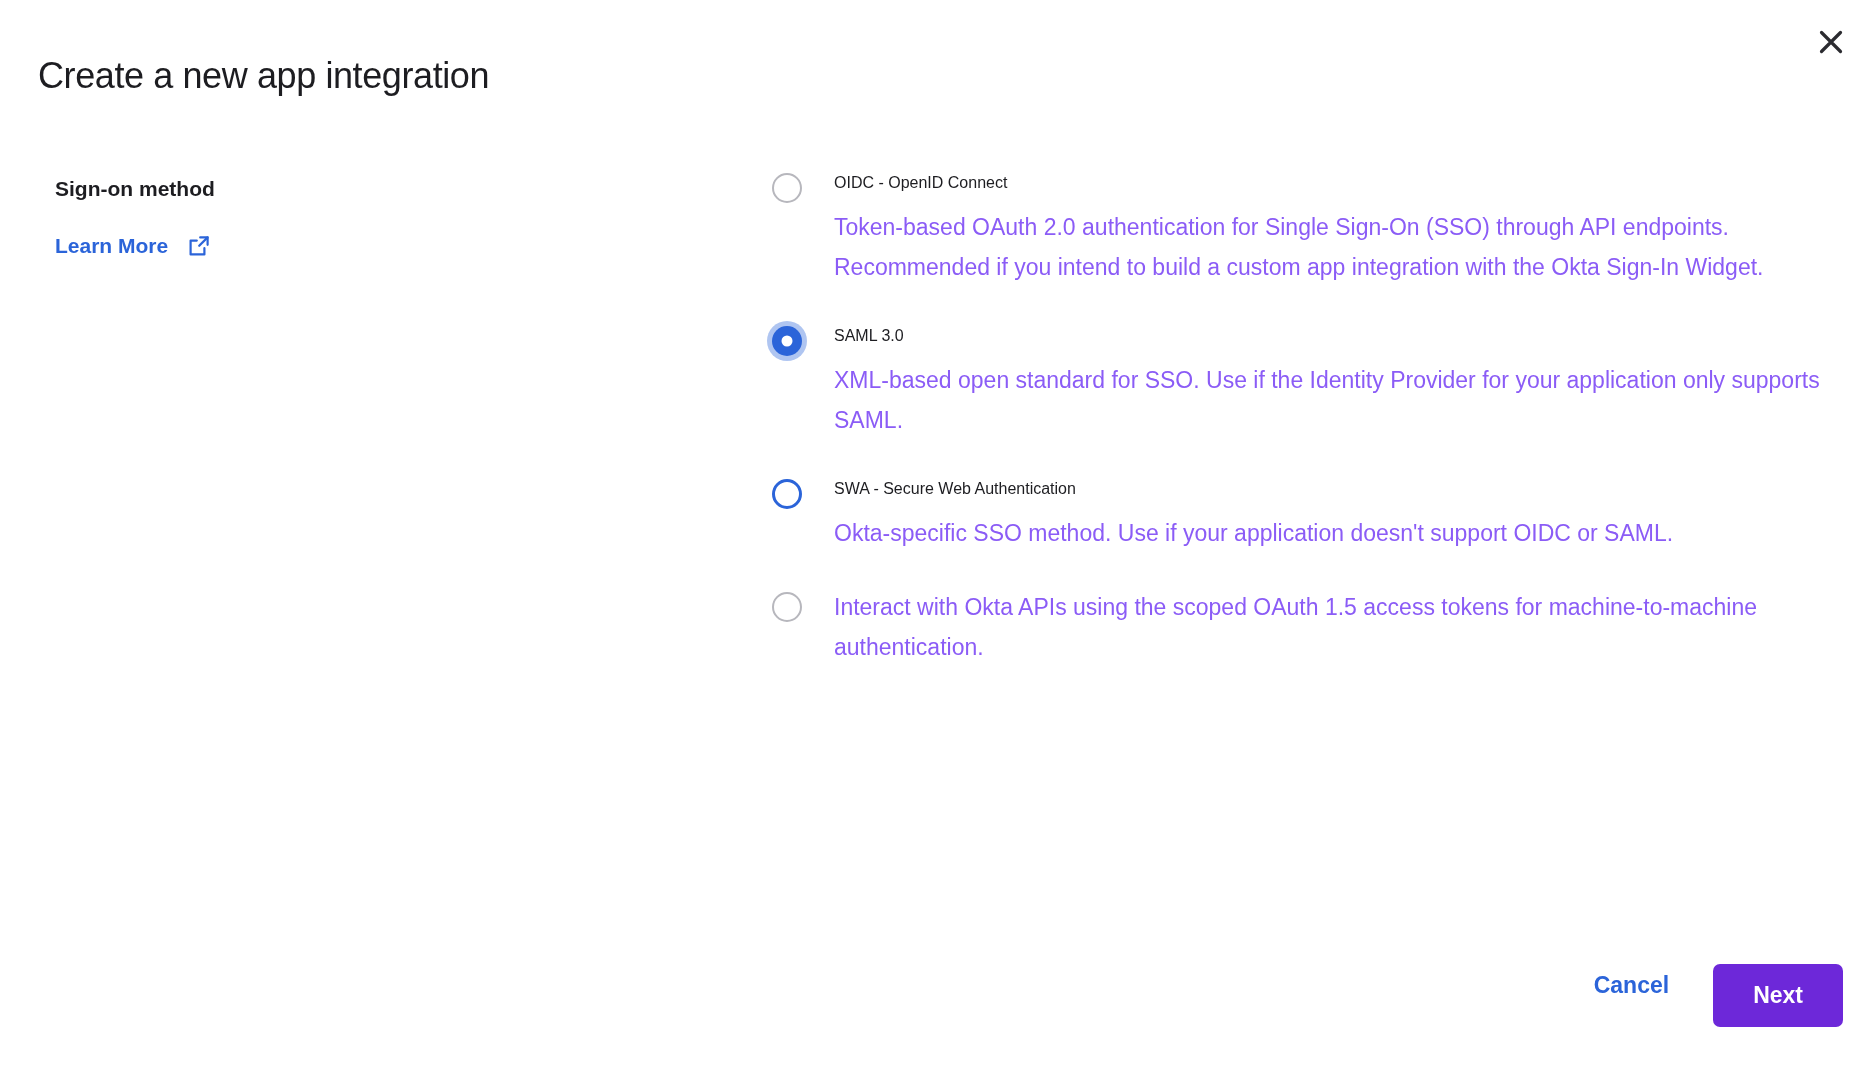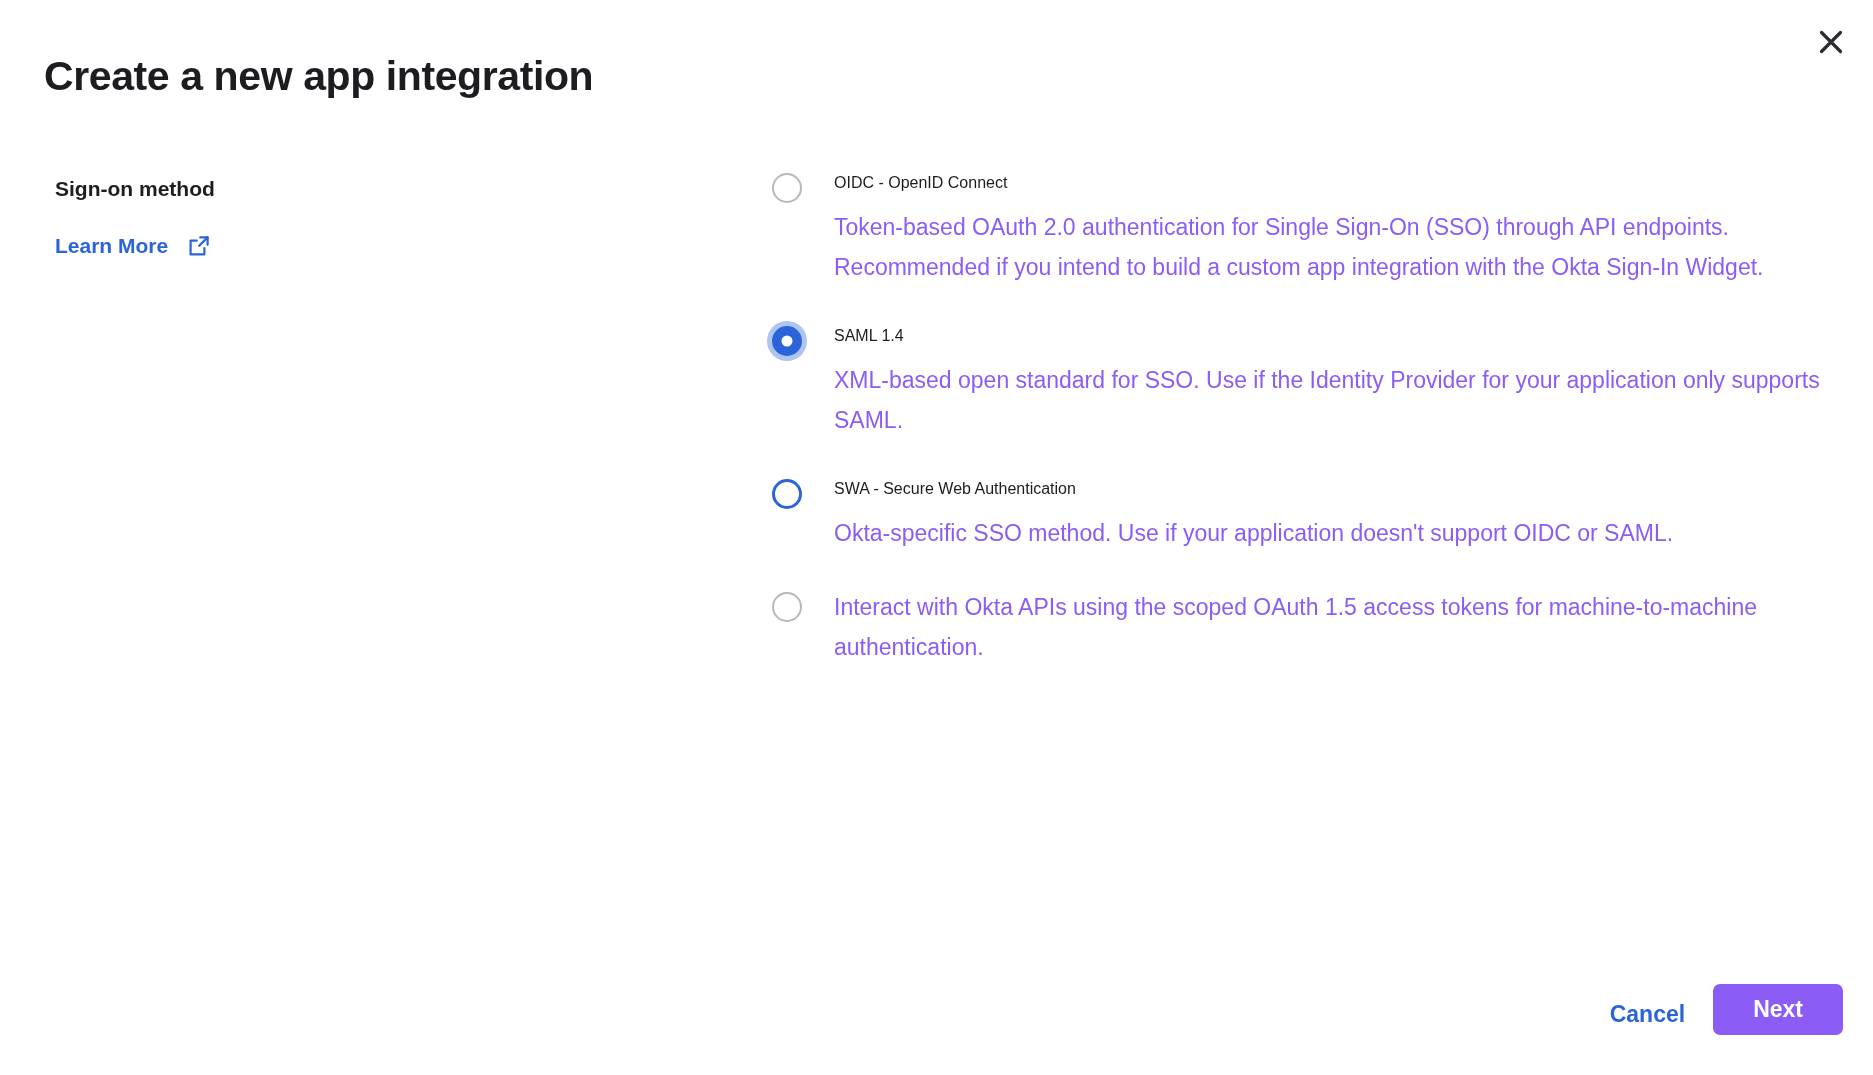--- a/index.html
+++ b/index.html
@@ -35,25 +35,25 @@
     background: transparent;
     border: none;
     padding: 0;
     cursor: pointer;
   }
   .close-btn svg { display: block; }
 
   
   .dialog-title {
     position: absolute;
-    left: 44px;
+    left: 38px;
     top: 51px;
-    font-size: 41px;
+    font-size: 36px;
     line-height: 50px;
-    font-weight: 700;
+    font-weight: 400;
     letter-spacing: -0.4px;
     color: #1d1d21;
     margin: 0;
   }
 
   
   .left-col {
     position: absolute;
     left: 38px;
     top: 175px;
@@ -142,47 +142,47 @@
     font-weight: 400;
     color: #8b5cf6;
     margin: 9px 0 0 0;
     max-width: 1060px;
   }
 
   
   .footer {
     position: absolute;
     right: 30px;
-    bottom: 40px;
+    bottom: 48px;
     display: flex;
-    align-items: flex-end;
-    gap: 24px;
+    align-items: flex-start;
+    gap: 40px;
   }
   .cancel-link {
     font-size: 23px;
     line-height: 30px;
     font-weight: 700;
     color: #2b64d9;
     text-decoration: none;
     background: none;
     border: none;
     padding: 6px 4px;
     cursor: pointer;
     font-family: "Liberation Sans", sans-serif;
   }
   .next-btn {
-    background: #8b5cf6;
+    background: #6d28d9;
     color: #ffffff;
     border: none;
     border-radius: 7px;
     font-size: 23px;
     font-weight: 700;
     font-family: "Liberation Sans", sans-serif;
     padding: 0 40px;
-    height: 51px;
+    height: 63px;
     min-width: 114px;
     cursor: pointer;
   }
 </style>
 </head>
 <body>
 
 <div class="dialog">
 
   <button class="close-btn" aria-label="Close">
@@ -210,21 +210,21 @@
   <div class="options">
 
     <div class="option">
       <span class="radio unselected"></span>
       <p class="option-title">OIDC - OpenID Connect</p>
       <p class="option-desc">Token-based OAuth 2.0 authentication for Single Sign-On (SSO) through API endpoints. Recommended if you intend to build a custom app integration with the Okta Sign-In Widget.</p>
     </div>
 
     <div class="option">
       <span class="radio selected"></span>
-      <p class="option-title">SAML 1.4</p>
+      <p class="option-title">SAML 3.0</p>
       <p class="option-desc">XML-based open standard for SSO. Use if the Identity Provider for your application only supports SAML.</p>
     </div>
 
     <div class="option">
       <span class="radio hovered"></span>
       <p class="option-title">SWA - Secure Web Authentication</p>
       <p class="option-desc">Okta-specific SSO method. Use if your application doesn't support OIDC or SAML.</p>
     </div>
 
     <div class="option">

